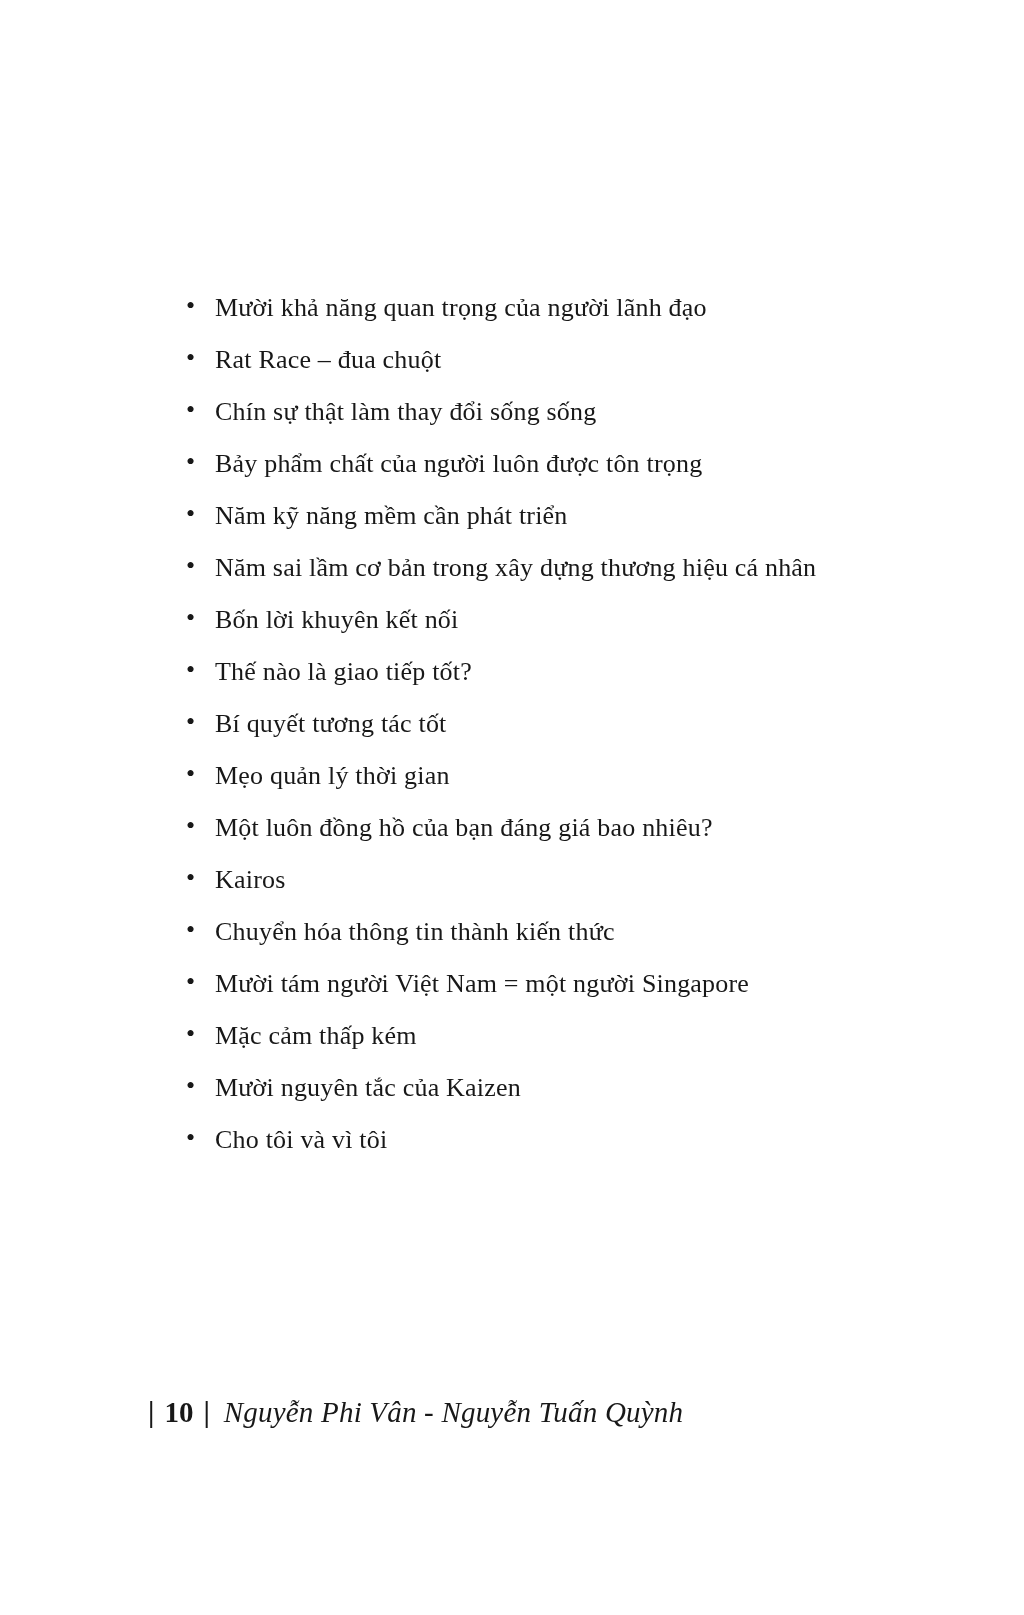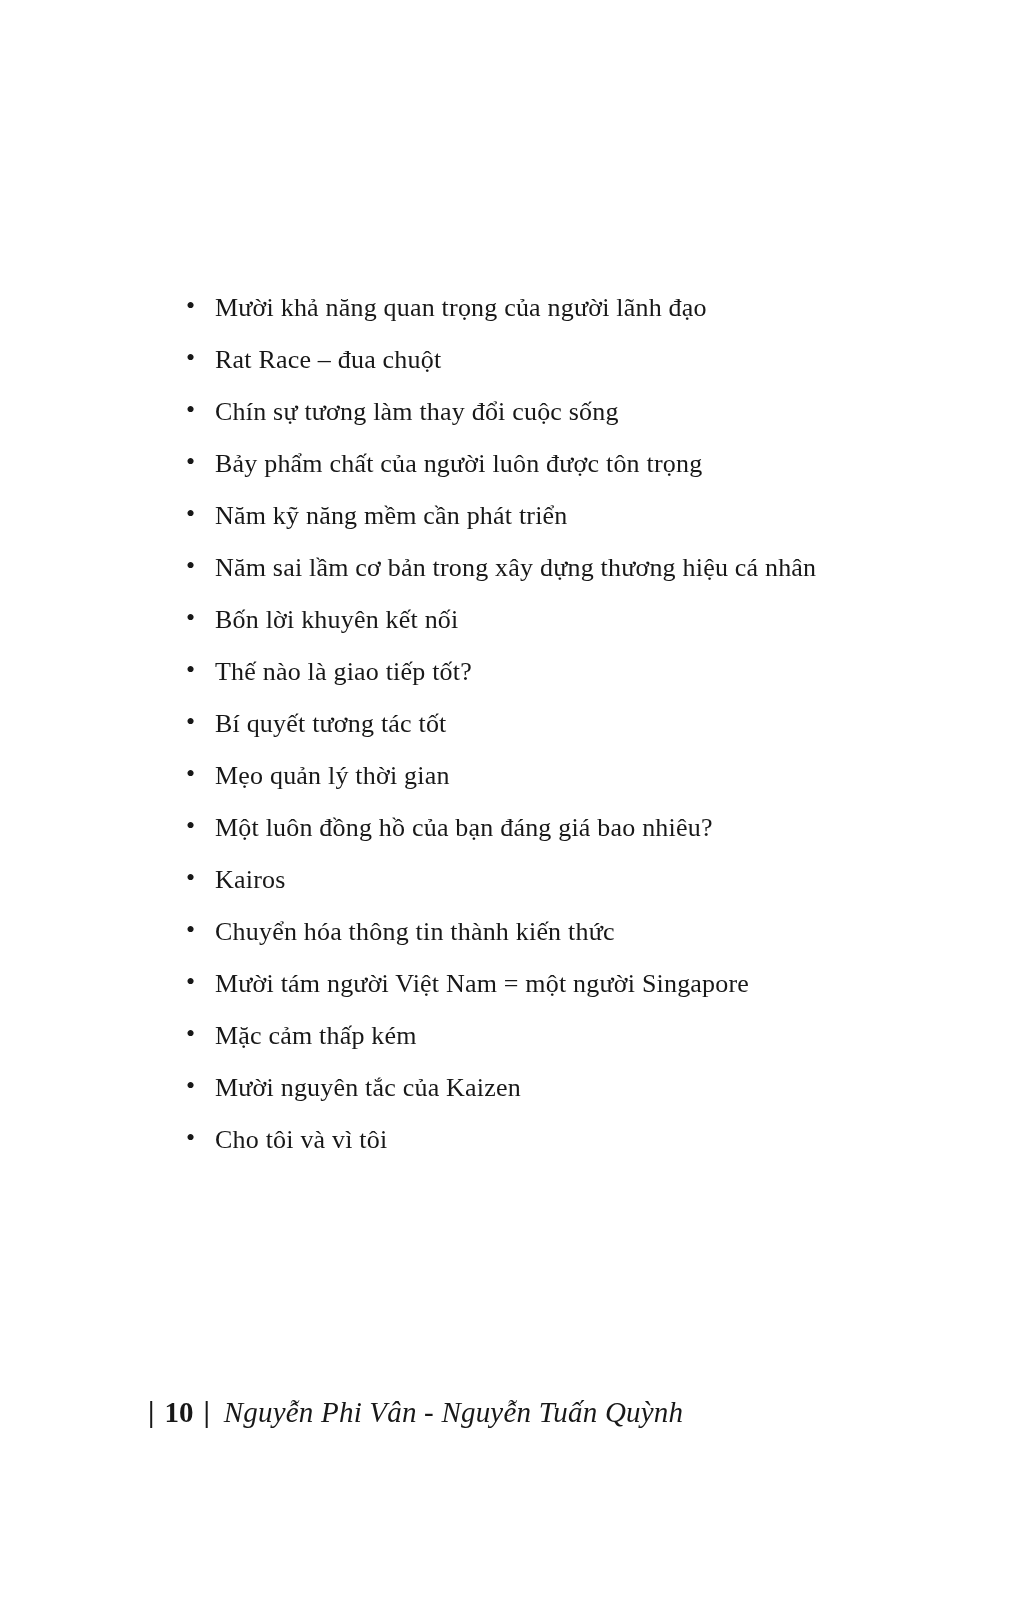--- a/index.html
+++ b/index.html
@@ -66,21 +66,21 @@
   }
 </style>
 </head>
 <body>
 
 <div class="page">
 
   <ul class="toc-list">
     <li>Mười khả năng quan trọng của người lãnh đạo</li>
     <li>Rat Race – đua chuột</li>
-    <li>Chín sự tương làm thay đổi cuộc sống</li>
+    <li>Chín sự thật làm thay đổi sống sống</li>
     <li>Bảy phẩm chất của người luôn được tôn trọng</li>
     <li>Năm kỹ năng mềm cần phát triển</li>
     <li>Năm sai lầm cơ bản trong xây dựng thương hiệu cá nhân</li>
     <li>Bốn lời khuyên kết nối</li>
     <li>Thế nào là giao tiếp tốt?</li>
     <li>Bí quyết tương tác tốt</li>
     <li>Mẹo quản lý thời gian</li>
     <li>Một luôn đồng hồ của bạn đáng giá bao nhiêu?</li>
     <li>Kairos</li>
     <li>Chuyển hóa thông tin thành kiến thức</li>

